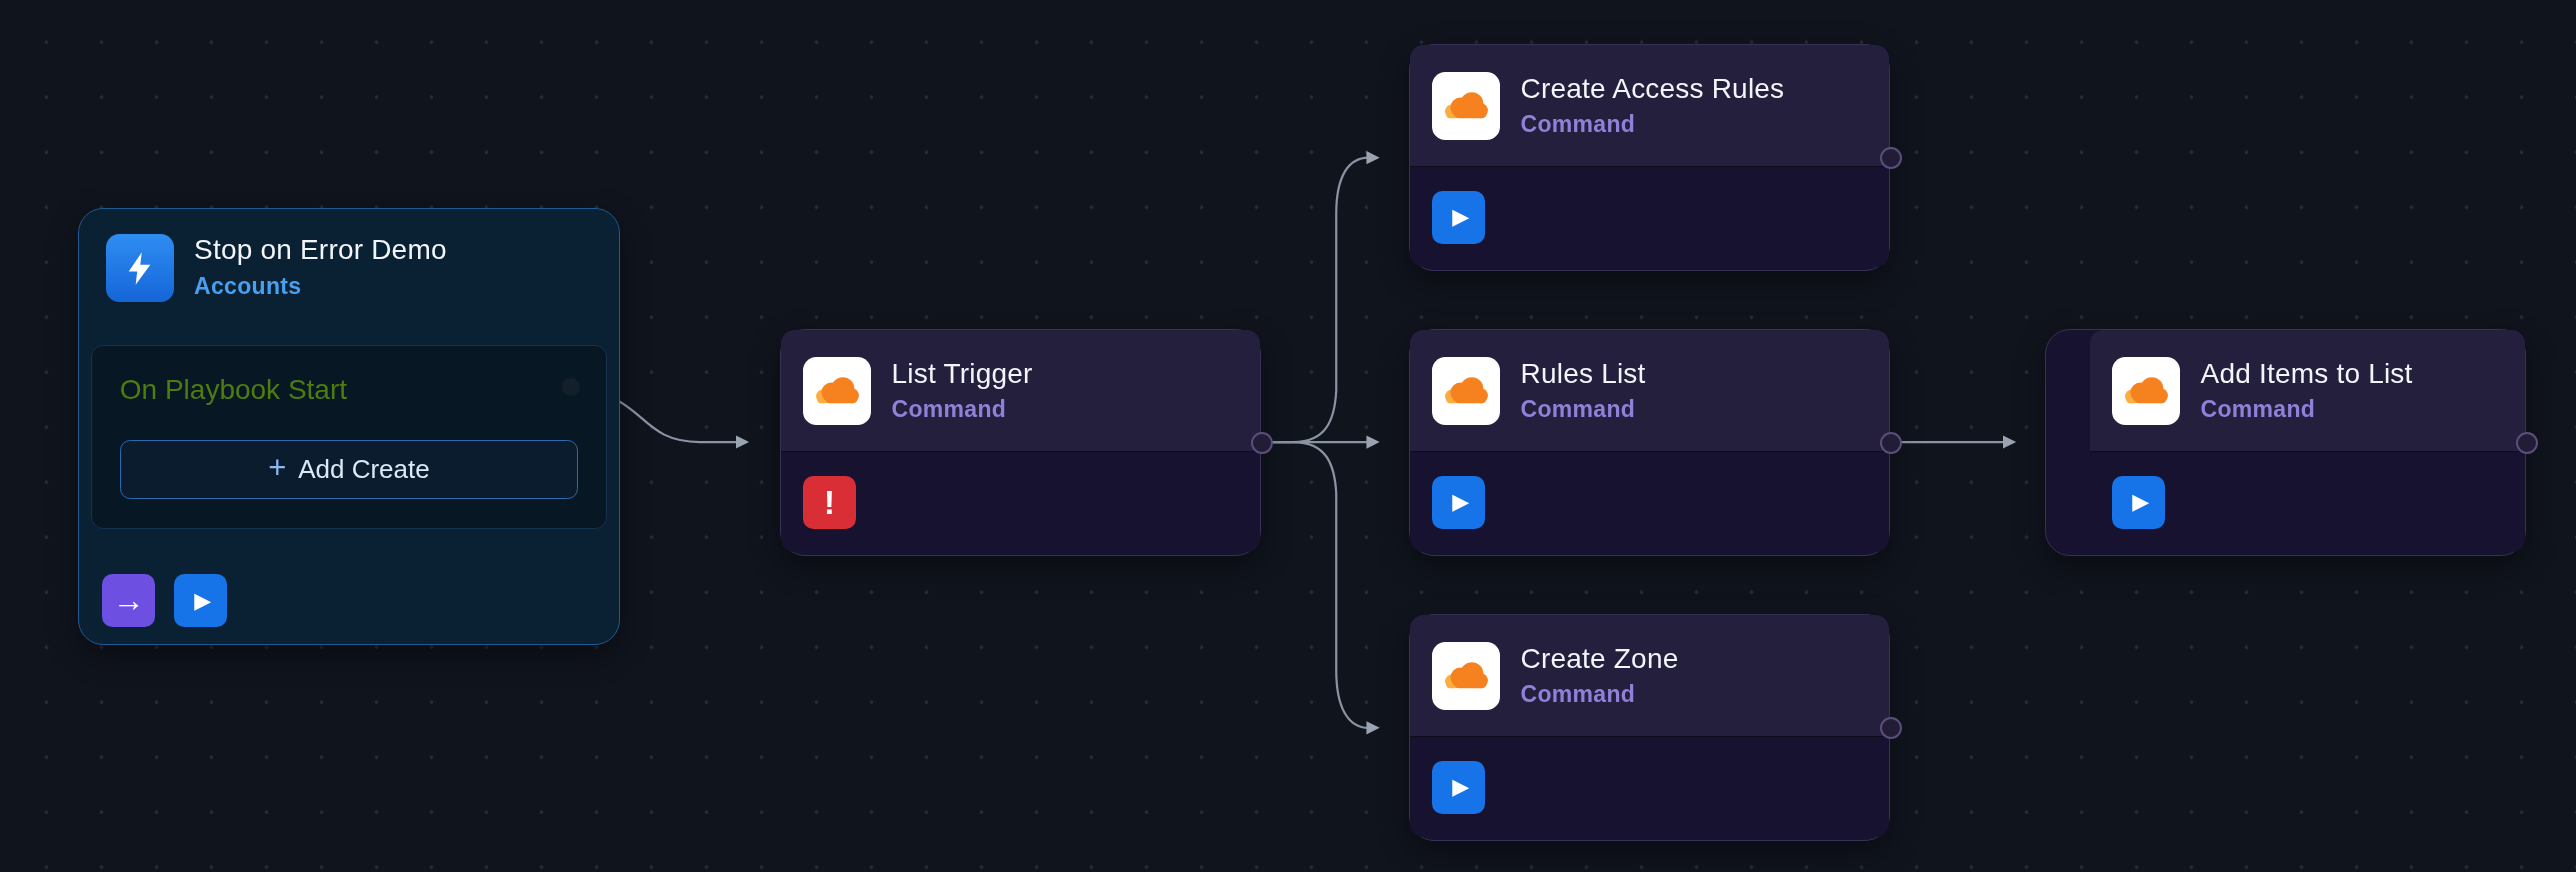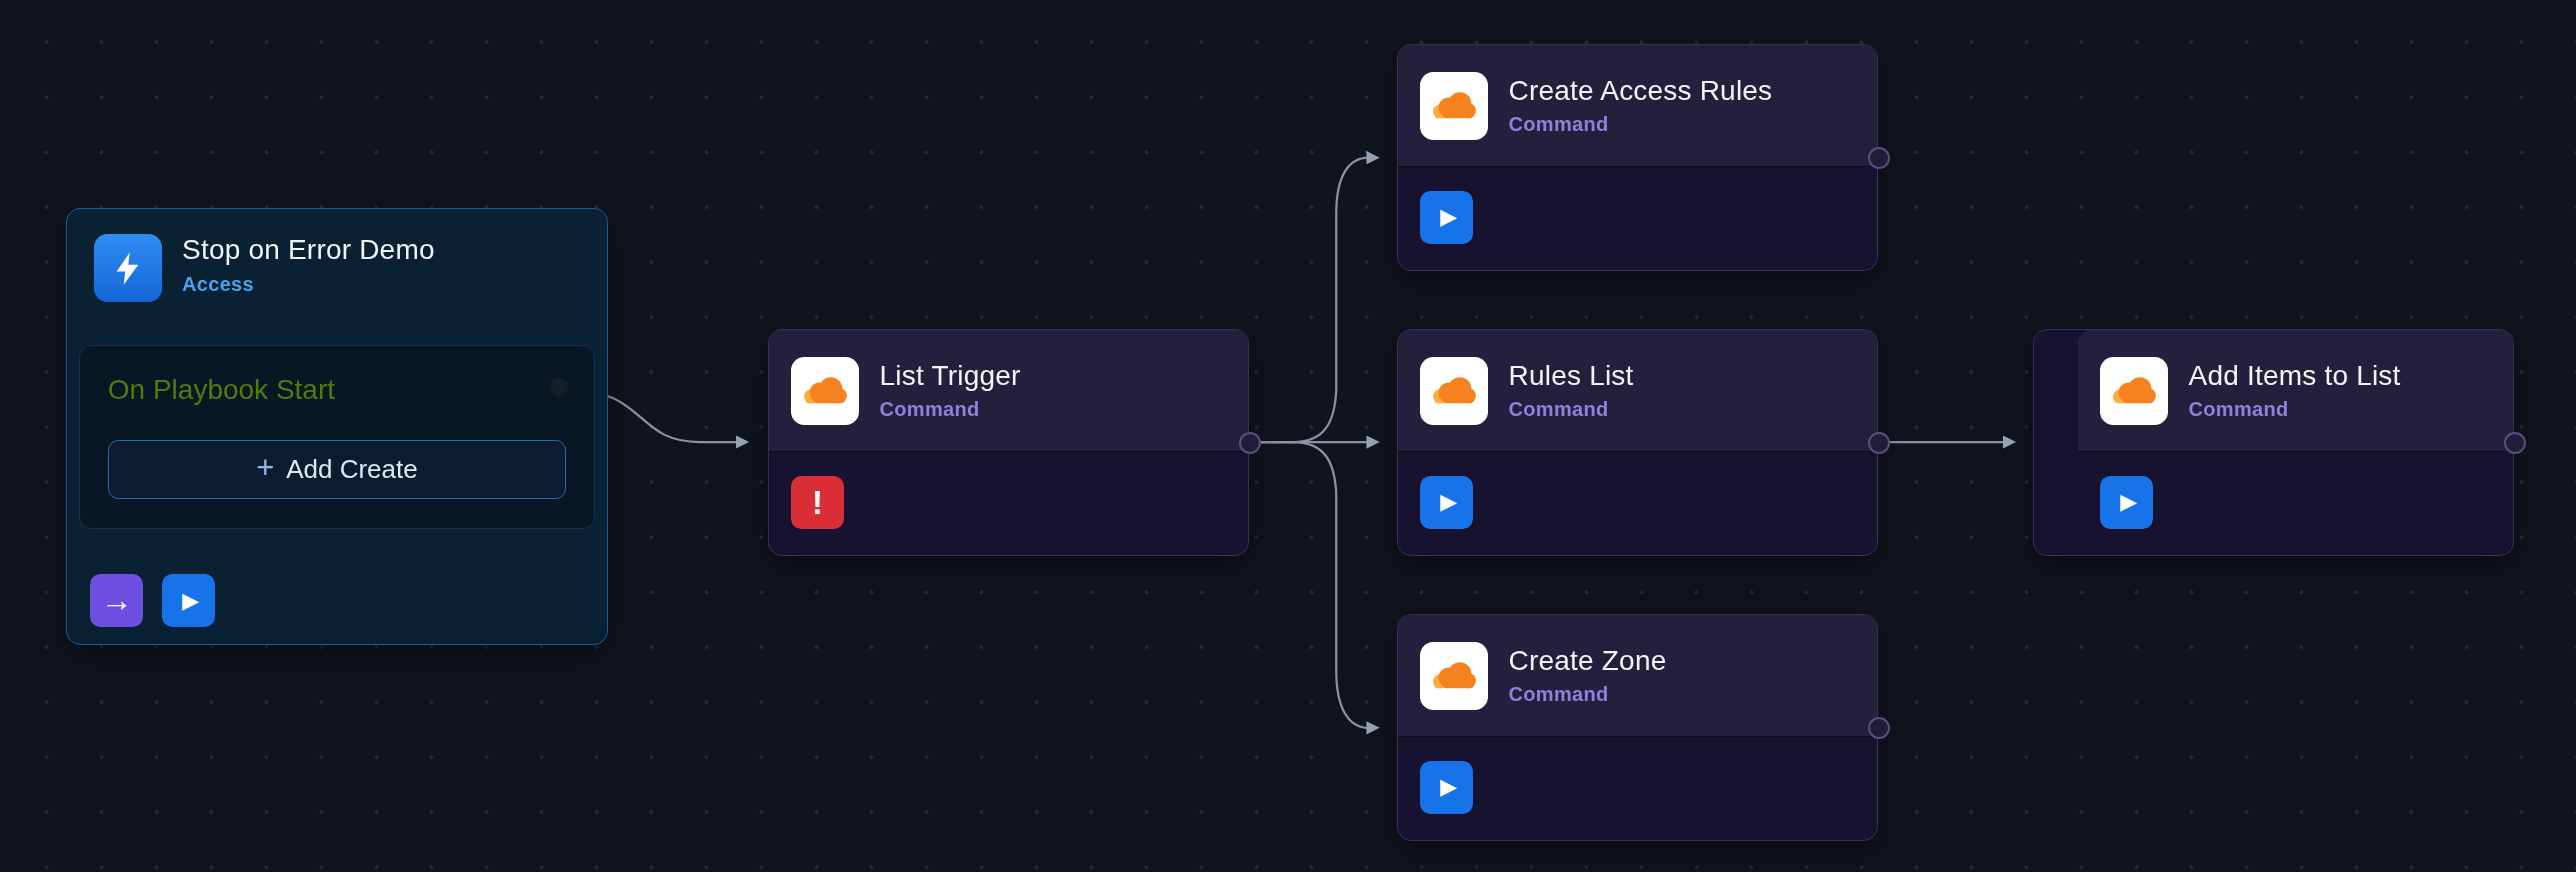--- a/index.html
+++ b/index.html
@@ -13,38 +13,38 @@
     background-image:radial-gradient(rgba(150,160,185,0.16) 1.8px, transparent 2.2px);
     background-size:55px 55px;
     background-position:19px 14.7px;
     overflow:hidden;
   }
 
   
   .wires { position:absolute; inset:0; z-index:1; }
 
   
-  .node { position:absolute; z-index:2; border-radius:14px; box-shadow:0 10.3px 29.5px rgba(0,0,0,0.40); }
+  .node { position:absolute; z-index:2; border-radius:25px; box-shadow:0 10.3px 29.5px rgba(0,0,0,0.40);margin-left:12px; }
 
   .out-port {
     position:absolute; right:-12.5px; top:50%; margin-top:-11px;
     width:22px; height:22px; border-radius:50%;
     background:#221c36; border:2.2px solid #5a4f7a; z-index:4;
   }
 
   .icon-tile {
     width:68px; height:68px; border-radius:13.3px; flex:0 0 auto;
     display:flex; align-items:center; justify-content:center;
   }
   .icon-tile.white { background:#ffffff; }
   .icon-tile.blue  { background:linear-gradient(180deg,#2f8df2,#1565d8); }
 
   .titles { display:flex; flex-direction:column; }
   .node-title { font-size:28px; color:#f2f5fa; font-weight:400; letter-spacing:0.2px; }
-  .node-sub   { font-size:20px; font-weight:700; margin-top:6.6px; letter-spacing:0.3px; }
+  .node-sub   { font-size:23px; font-weight:700; margin-top:6.6px; letter-spacing:0.3px; }
   .sub-command { color:#9080d8; }
   .sub-trigger { color:#4aa0f0; }
 
   .sq-btn {
     width:53px; height:53px; border-radius:10.3px; border:none; cursor:pointer;
     display:flex; align-items:center; justify-content:center;
     color:#ffffff;
   }
   .btn-play  { background:#1774e8; font-size:22px; padding-left:4.4px; }
   .btn-arrow { background:#6d4fe2; font-size:32px; font-weight:700; }
@@ -117,21 +117,21 @@
 
   <div class="node trigger-node">
     <div class="trg-head">
       <div class="icon-tile blue">
         <svg width="37" height="37" viewBox="0 0 48 48">
             <path d="M27 3 L10 28 h11 L19 45 L38 19 H25 Z" fill="#ffffff"></path>
           </svg>
       </div>
       <div class="titles">
         <span class="node-title">Stop on Error Demo</span>
-        <span class="node-sub sub-trigger">Access</span>
+        <span class="node-sub sub-trigger">Accounts</span>
       </div>
     </div>
 
     <div class="trg-card">
       <span class="trg-event">On Playbook Start</span>
       <span class="trg-dot"></span>
       <button class="add-trigger-btn">
         <span class="plus">+</span>
         <span>Add Create</span>
       </button>

